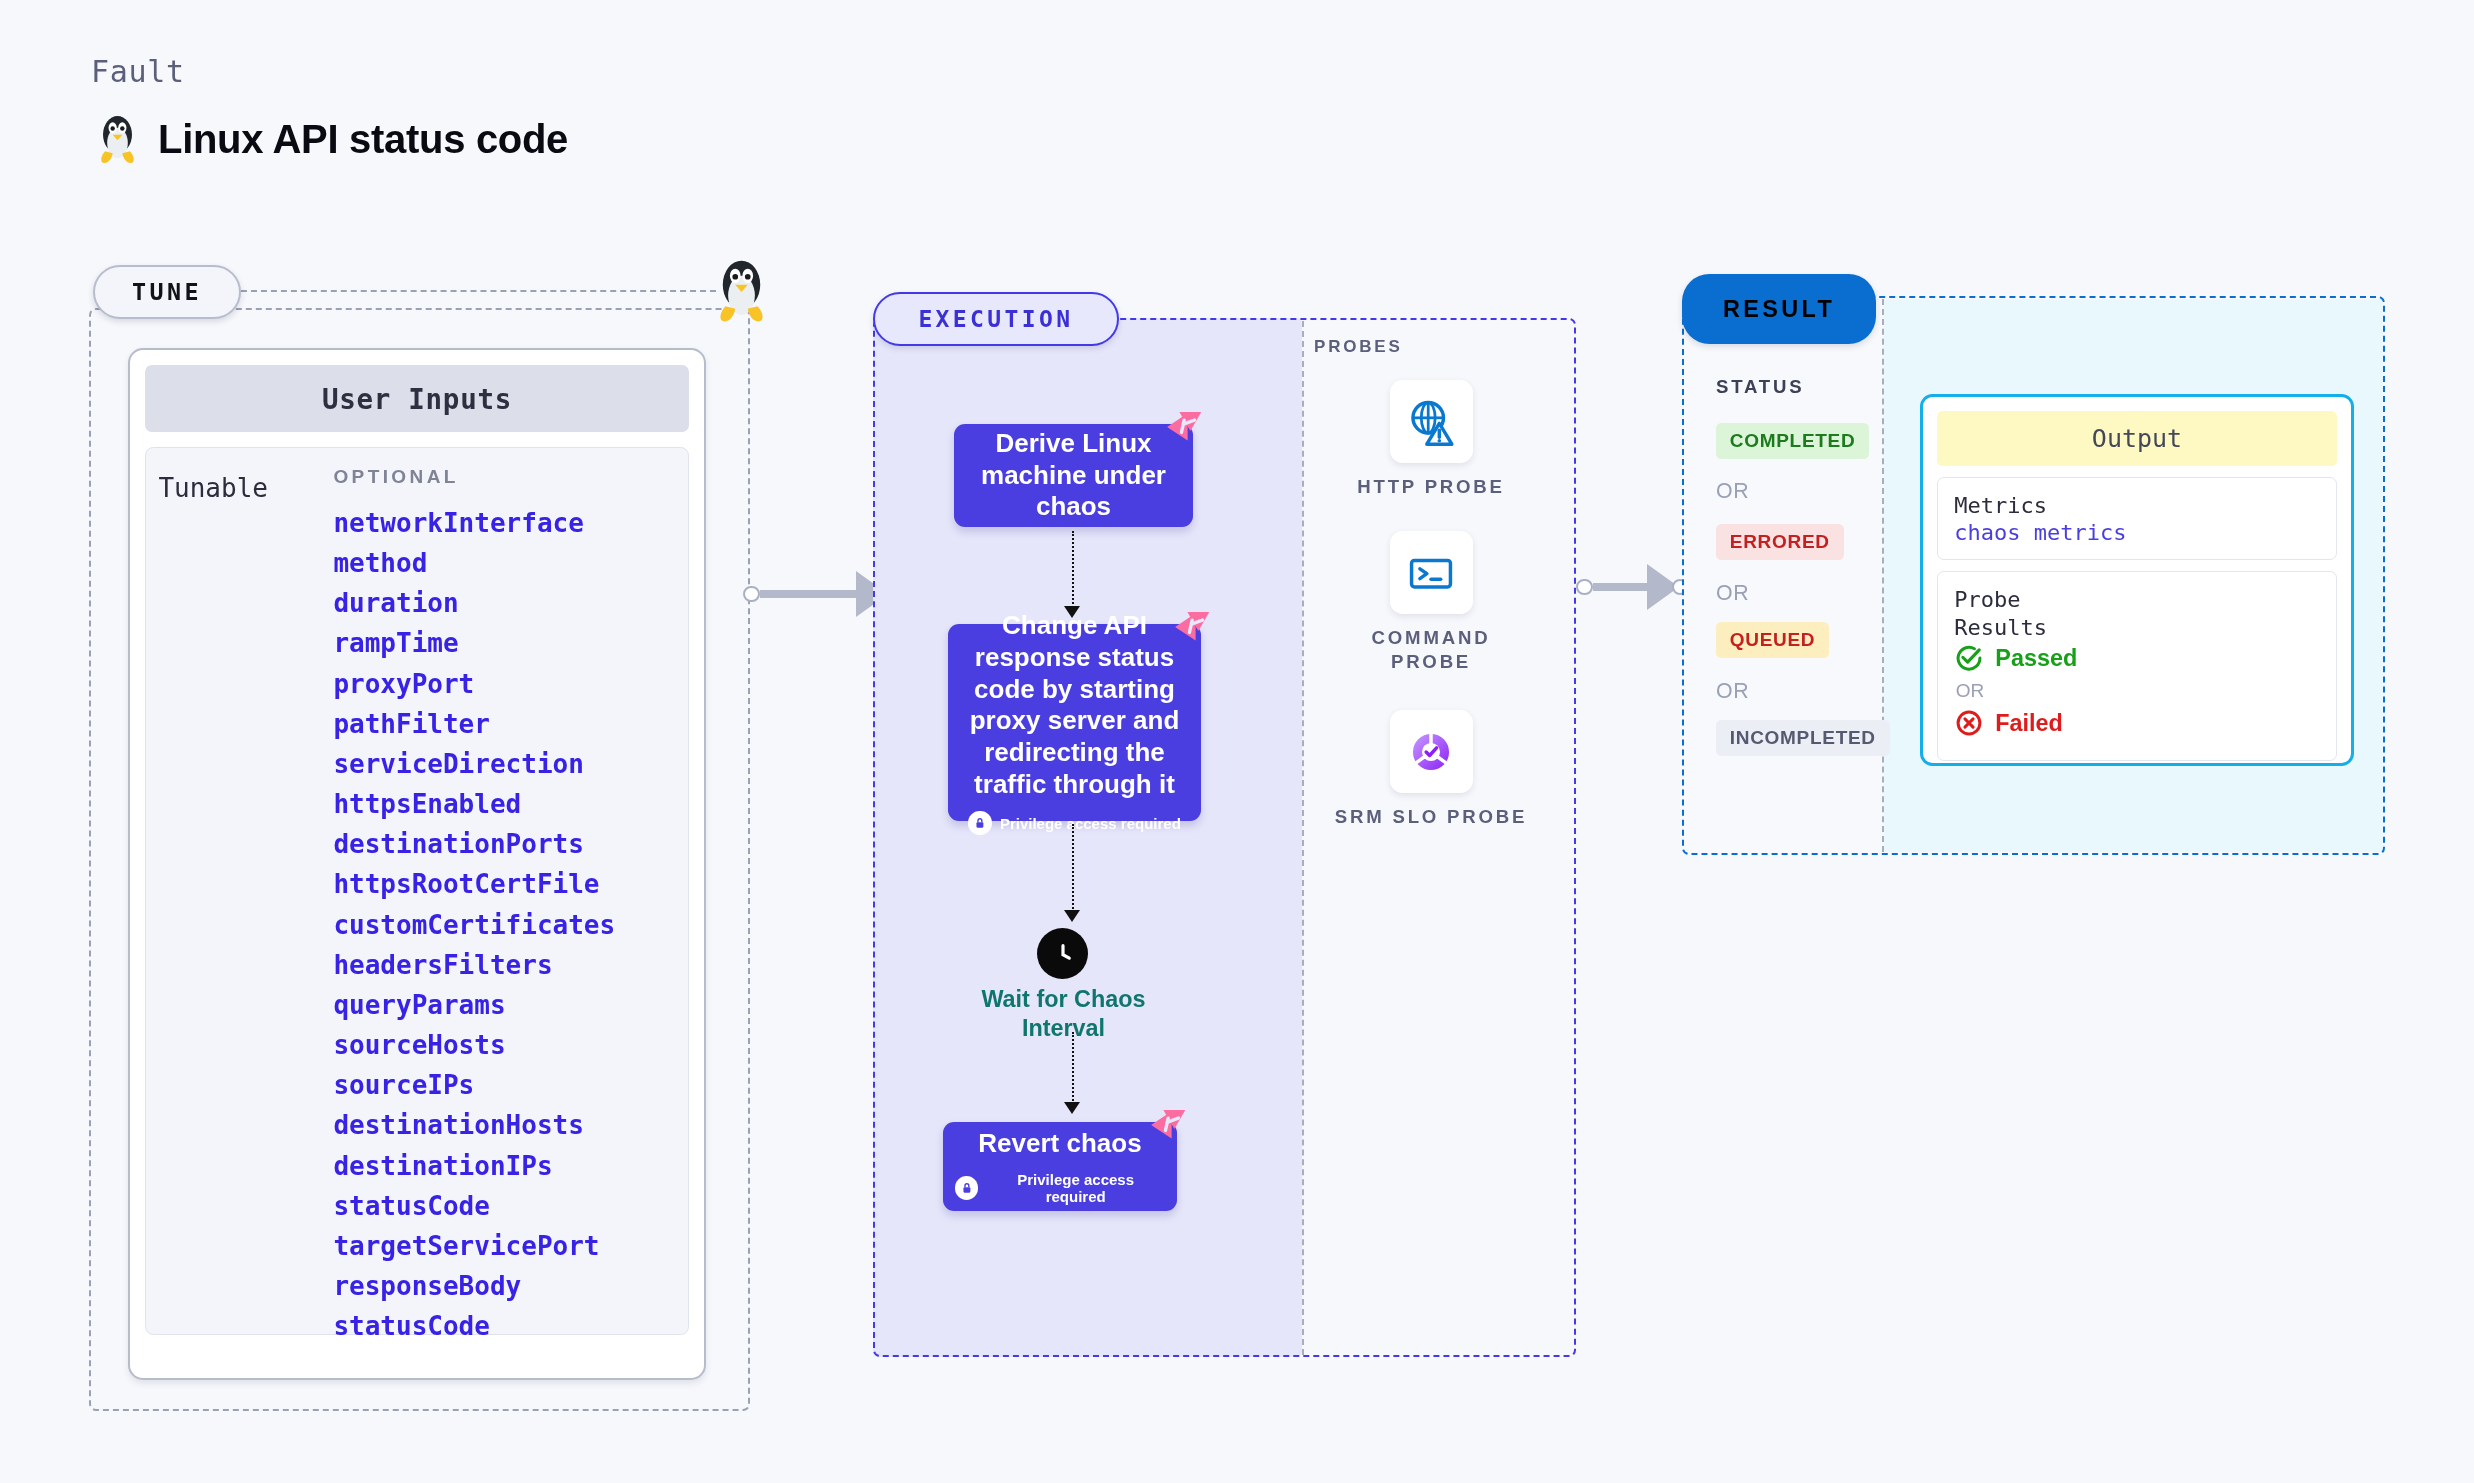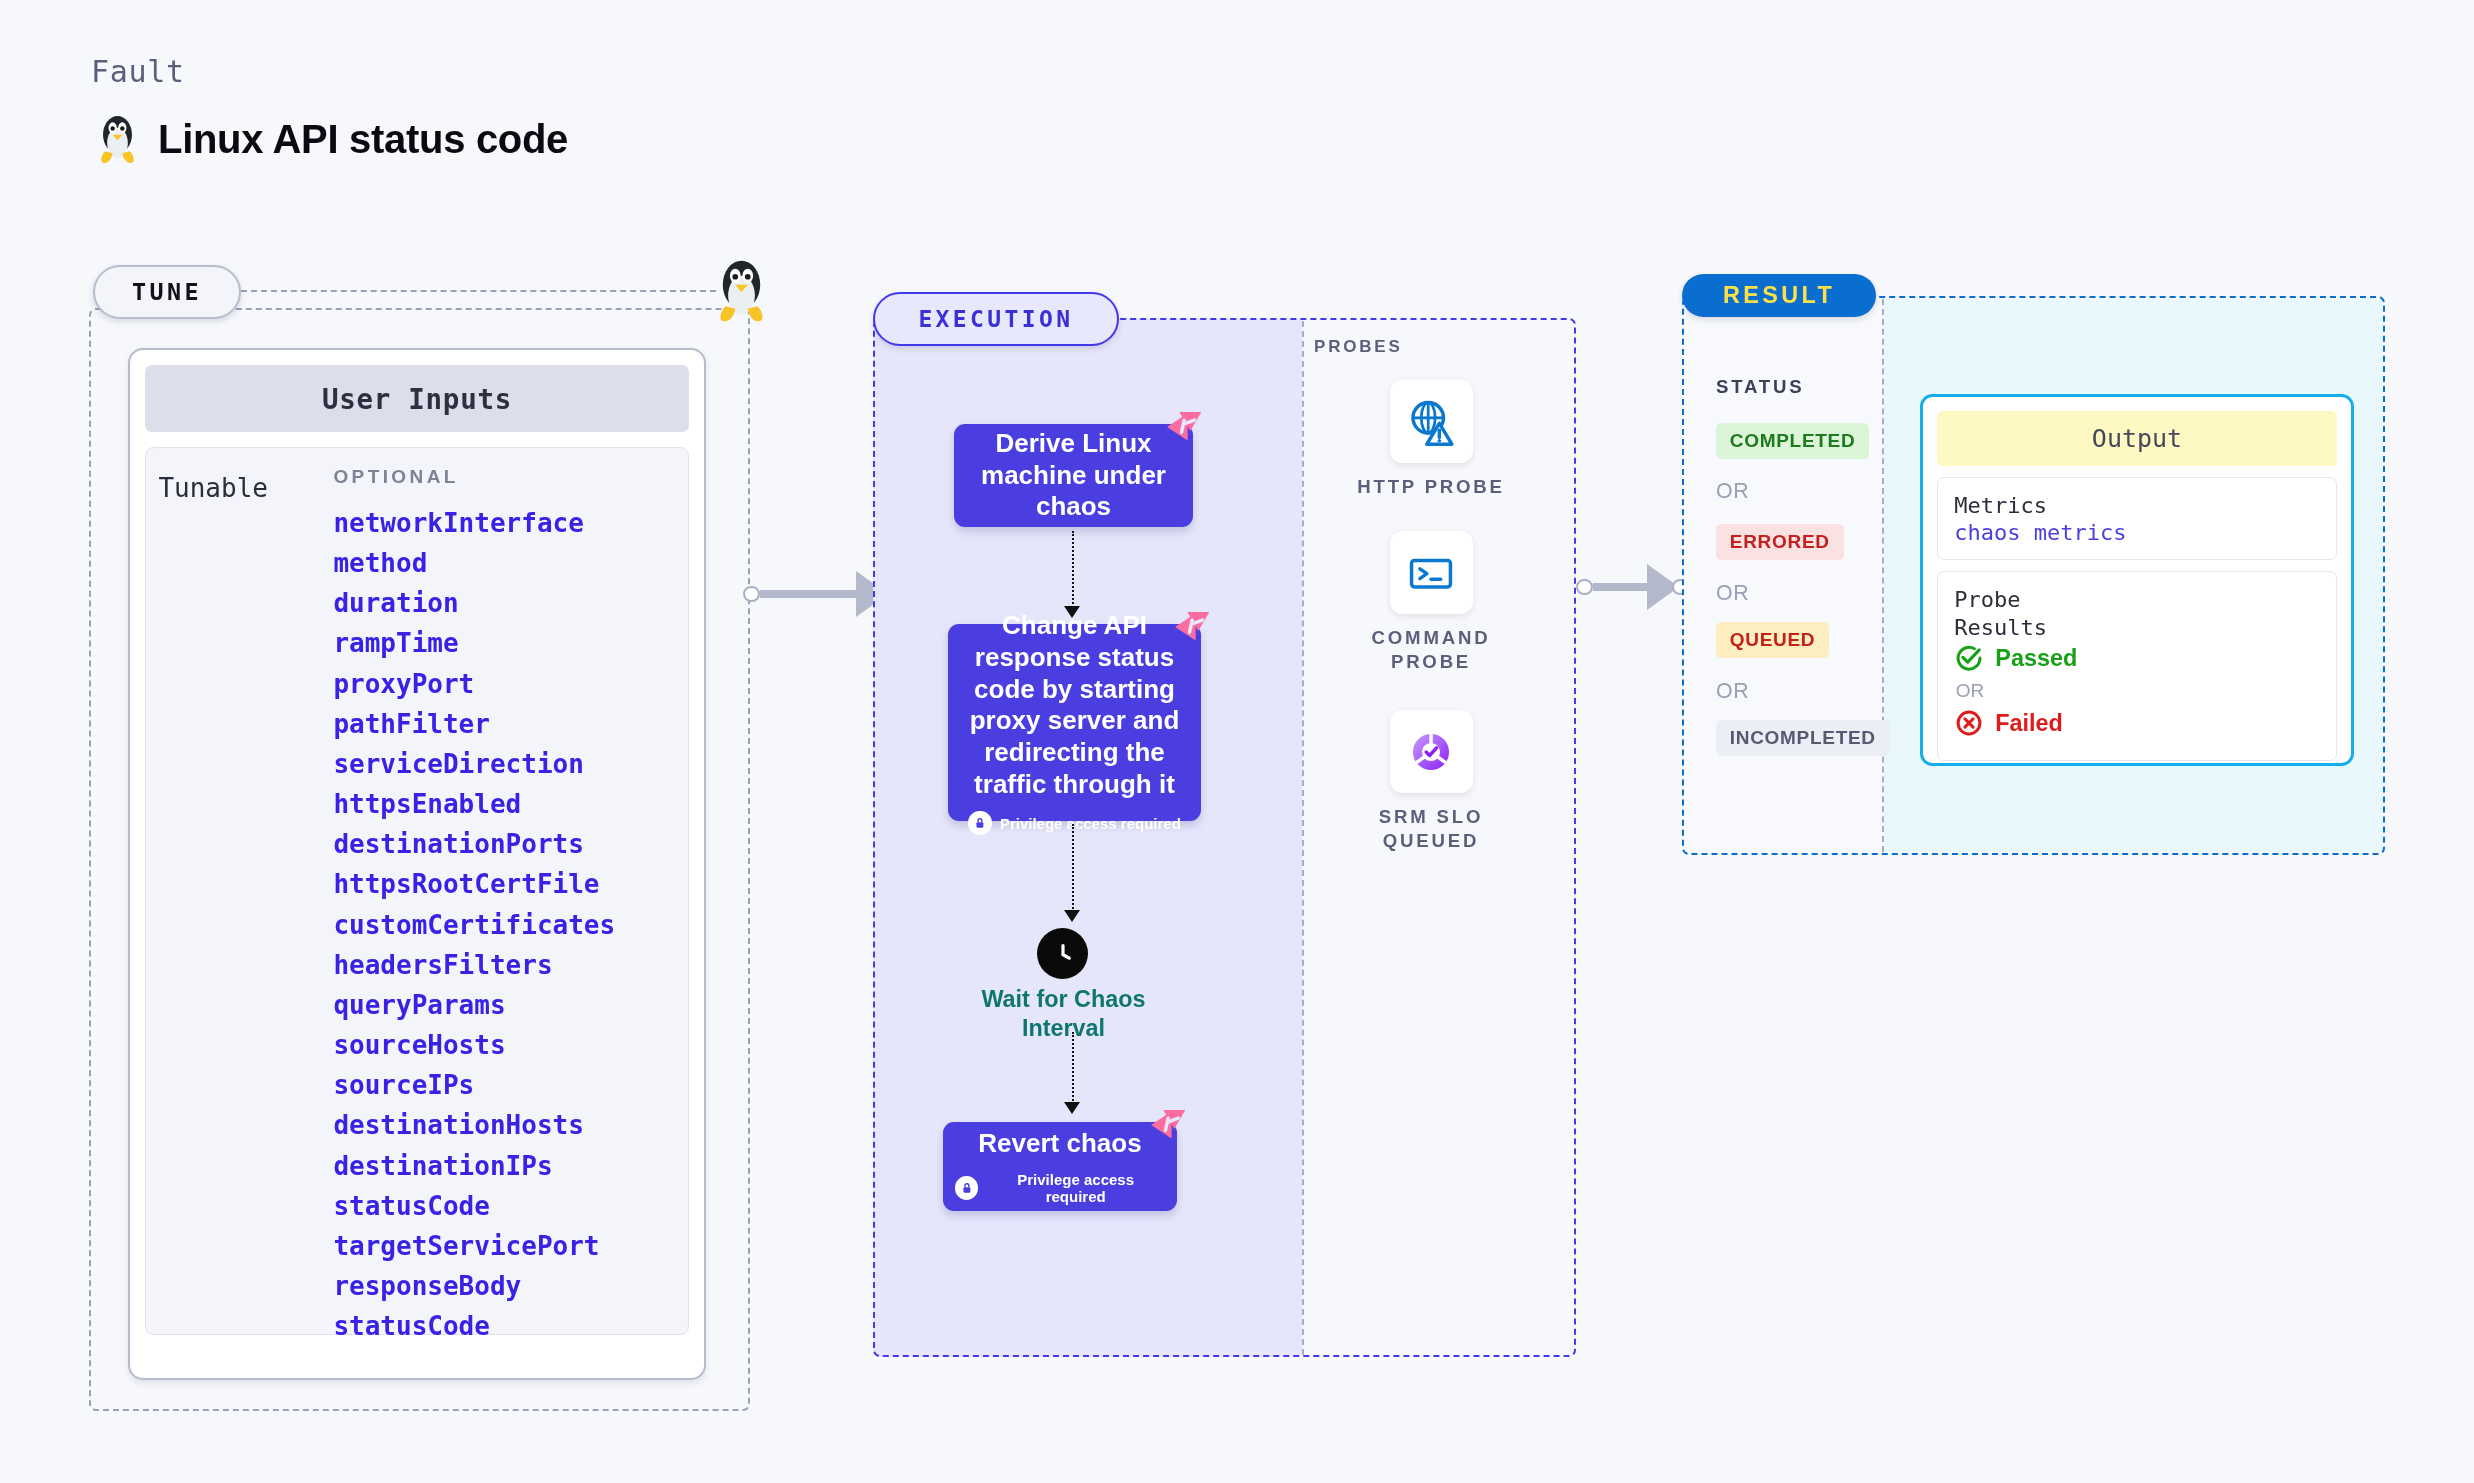--- a/index.html
+++ b/index.html
@@ -211,22 +211,22 @@
     position: absolute; left: 1882px; top: 299px;
     width: 0; height: 553px;
     border-left: 2.1px dashed #a9adbe;
   }
   .result-right-bg {
     position: absolute; left: 1884px; top: 299px;
     width: 499px; height: 553px;
     background: #e9f8fd;
   }
   #result-pill {
-    left: 1682px; top: 274px; width: 194px; height: 43px;
-    background: #0a6ed1; border: none; color: #fde047;
+    left: 1682px; top: 274px; width: 194px; height: 70px;
+    background: #0a6ed1; border: none; color: #000000;
     font-size: 23.4px;
   }
   .status-title {
     position: absolute; left: 1716px; top: 376px;
     font-size: 18.6px; font-weight: 700; color: #3d4158; letter-spacing: 2.8px;
   }
   .status-chip {
     position: absolute; left: 1716px;
     padding: 6.9px 13.8px; border-radius: 5.5px;
     font-size: 19px; font-weight: 700; letter-spacing: 0.7px;
@@ -496,21 +496,21 @@
             <stop offset="100%" stop-color="#8b20f5"></stop>
           </linearGradient>
         </defs>
         <circle cx="36" cy="36" r="26" fill="url(#sloGrad)"></circle>
         <path d="M36 10 L36 36" stroke="#ffffff" stroke-width="5"></path>
         <path d="M14 52 L36 36 L58 52" stroke="#ffffff" stroke-width="5" fill="none"></path>
         <circle cx="36" cy="36" r="13" fill="#ffffff"></circle>
         <path d="M29 36 L34 41 L44 30" stroke="#8b20f5" stroke-width="5" fill="none" stroke-linecap="round" stroke-linejoin="round"></path>
       </svg>
     </div>
-    <div class="probe-name">SRM SLO QUEUED</div>
+    <div class="probe-name">SRM SLO PROBE</div>
   </div>
 
   <div class="connector" id="conn-2">
     <div class="conn-dot"></div>
     <div class="conn-line" style="width:54px"></div>
     <div class="conn-tri"></div>
     <div class="conn-dot" style="margin-left:-6.9px"></div>
   </div>
 
   <div class="result-left-col"></div>

